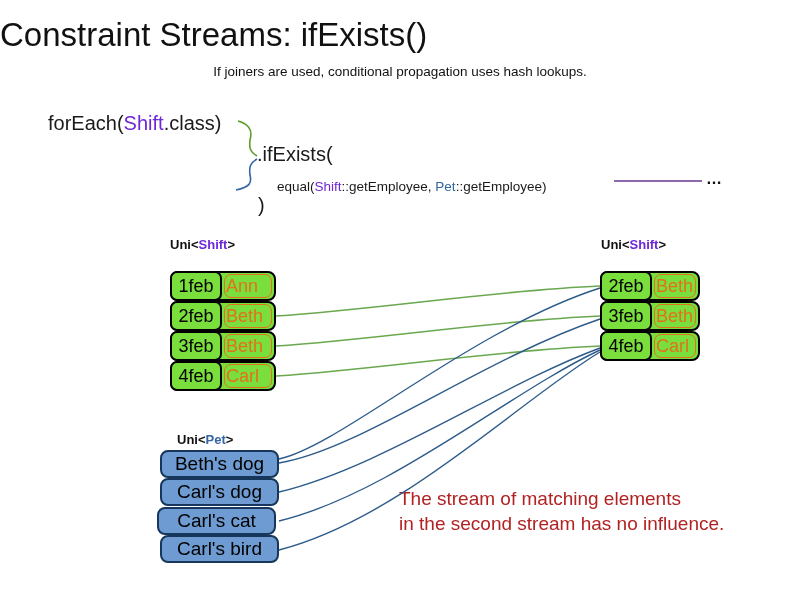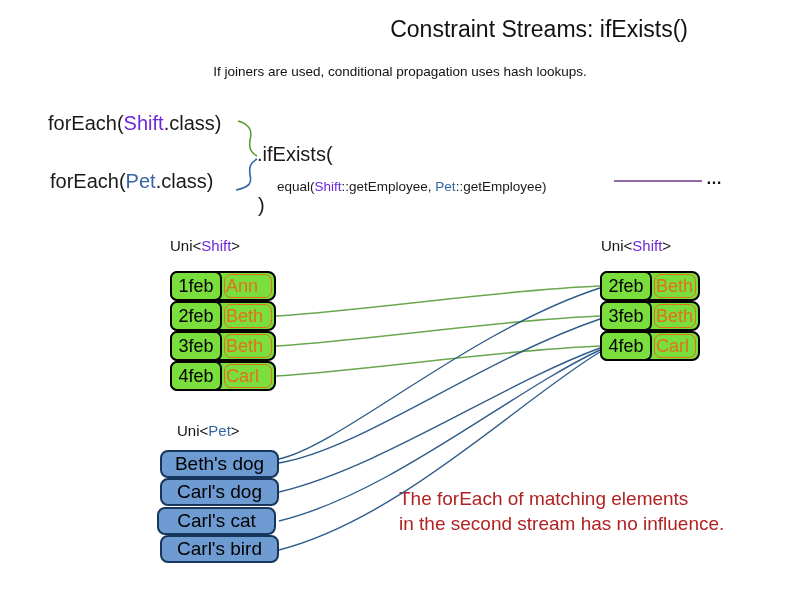--- a/index.html
+++ b/index.html
@@ -1,25 +1,25 @@
 <!DOCTYPE html>
 <html><head>
 <meta charset="utf-8">
 <style>
   html,body{margin:0;padding:0;background:#fff;}
   #slide{position:relative;width:800px;height:600px;background:#fff;
          font-family:"Liberation Sans",sans-serif;overflow:hidden;}
   .abs{position:absolute;}
-  #title{top:16px;left:0;width:688px;text-align:right;font-size:23px;color:#111;}
+  #title{top:16px;left:0;width:688px;text-align:left;font-size:33px;color:#111;}
   #subtitle{top:64px;left:0;width:800px;text-align:center;font-size:13.5px;color:#111;}
   .code{font-size:20px;color:#1a1a1a;white-space:nowrap;}
   .code-small{font-size:13.5px;color:#1a1a1a;white-space:nowrap;}
   .green-txt{color:#6d28d9;}
   .blue-txt{color:#3465a4;}
-  .uni-label{font-size:15px;color:#111;white-space:nowrap;}
+  .uni-label{font-size:13px;color:#111;white-space:nowrap;font-weight:bold;}
   svg{position:absolute;top:0;left:0;z-index:1;}
   .box{z-index:2;}
   .srow{display:flex;align-items:stretch;background:#7ade3c;border:2px solid #000;
         border-radius:8px;box-sizing:border-box;height:30px;}
   .srow .date{display:flex;align-items:center;justify-content:center;width:52px;
         border:2px solid #000;border-radius:7px;margin:-2px 0 -2px -2px;
         font-size:18px;color:#000;background:#7ade3c;box-sizing:border-box;height:30px;}
   .srow .name{display:flex;align-items:center;flex:1;border:1px solid #e2711c;
         border-radius:7px;margin:1px 2px 1px 2px;padding-left:1px;
         font-size:18px;color:#e2711c;}
@@ -49,21 +49,20 @@
     <path d="M 279,463 C 360,450 480,360 600,319" fill="none" stroke-width="1.4" stroke="#2e5c8a"></path>
     <path d="M 279,492 C 380,468 500,385 600,348" fill="none" stroke-width="1.4" stroke="#2e5c8a"></path>
     <path d="M 279,521 C 390,494 510,392 600,350" fill="none" stroke-width="1.4" stroke="#2e5c8a"></path>
     <path d="M 279,550 C 400,519 520,400 600,352" fill="none" stroke-width="1.4" stroke="#2e5c8a"></path>
   </svg>
 
   <div id="title" class="abs">Constraint Streams: ifExists()</div>
   <div id="subtitle" class="abs">If joiners are used, conditional propagation uses hash lookups.</div>
 
   <div class="abs code" style="left:48px;top:112px;"><span>forEach(</span><span class="green-txt">Shift</span><span>.class)</span></div>
-  <div class="abs code" style="left:50px;top:170px;"><span>forEach(</span><span class="blue-txt">Pet</span><span>.class)</span></div>
   <div class="abs code" style="left:257px;top:143px;">.ifExists(</div>
   <div class="abs code-small" style="left:277px;top:179px;"><span>equal(</span><span class="green-txt">Shift</span><span>::getEmployee, </span><span class="blue-txt">Pet</span><span>::getEmployee)</span></div>
   <div class="abs code" style="left:258px;top:194px;">)</div>
   <div id="ellipsis" class="abs" style="left:706px;top:170px;">…</div>
 
   <div class="abs uni-label" style="left:170px;top:237px;"><span>Uni&lt;</span><span class="green-txt">Shift</span><span>&gt;</span></div>
   <div class="abs box srow" style="left:170px;top:271px;width:106px;justify-content:flex-end;">
       <span class="date">1feb</span>
       <span class="name">Ann</span>
     </div>
@@ -87,24 +86,24 @@
     </div>
   <div class="abs box srow" style="left:600px;top:301px;width:100px;">
       <span class="date">3feb</span>
       <span class="name">Beth</span>
     </div>
   <div class="abs box srow" style="left:600px;top:331px;width:100px;">
       <span class="date">4feb</span>
       <span class="name">Carl</span>
     </div>
 
-  <div class="abs uni-label" style="left:177px;top:422px;"><span>Uni&lt;</span><span class="blue-txt">Pet</span><span>&gt;</span></div>
+  <div class="abs uni-label" style="left:177px;top:432px;"><span>Uni&lt;</span><span class="blue-txt">Pet</span><span>&gt;</span></div>
   <div class="abs box prow" style="left:160px;top:478px;width:119px;">Carl's dog</div>
   <div class="abs box prow" style="left:160px;top:450px;width:119px;">Beth's dog</div>
   <div class="abs box prow" style="left:157px;top:507px;width:119px;">Carl's cat</div>
   <div class="abs box prow" style="left:160px;top:535px;width:119px;">Carl's bird</div>
 
   <div id="note" class="abs" style="left:399px;top:486px;">
-    <div>The forEach of matching elements</div>
+    <div>The stream of matching elements</div>
     <div>in the second stream has no influence.</div>
   </div>
 
 </div>
 
 </body></html>

